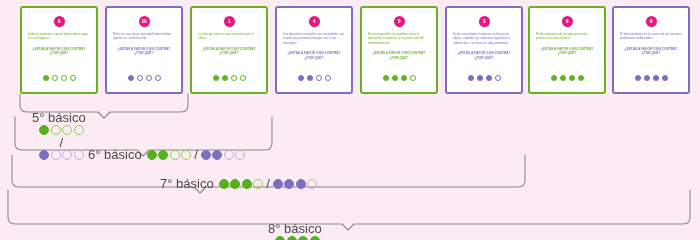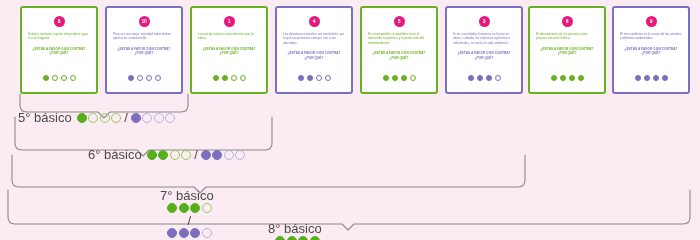--- a/index.html
+++ b/index.html
@@ -231,21 +231,21 @@
         <div class="card-dots">
           <span class="cdot on"></span>
           <span class="cdot on"></span>
           <span class="cdot on"></span>
           <span class="cdot on"></span>
         </div>
       </div>
     </div>
 
   <div id="levels">
-      <div class="level" style="left: 18px; top: 110px;">
+      <div class="level" style="left: 32px; top: 110px; flex-direction: column;">
         <span class="level-label">5° básico</span>
         <span class="dotset">
           <span class="ldot on"></span>
           <span class="ldot"></span>
           <span class="ldot"></span>
           <span class="ldot"></span>
         </span>
         <span class="slash">/</span>
         <span class="dotset">
           <span class="ldot p on"></span>
@@ -263,21 +263,21 @@
           <span class="ldot"></span>
         </span>
         <span class="slash">/</span>
         <span class="dotset">
           <span class="ldot p on"></span>
           <span class="ldot p on"></span>
           <span class="ldot p"></span>
           <span class="ldot p"></span>
         </span>
       </div>
-      <div class="level" style="left: 160px; top: 188px; flex-direction: column;">
+      <div class="level" style="left: 160px; top: 176px;">
         <span class="level-label">7° básico</span>
         <span class="dotset">
           <span class="ldot on"></span>
           <span class="ldot on"></span>
           <span class="ldot on"></span>
           <span class="ldot"></span>
         </span>
         <span class="slash">/</span>
         <span class="dotset">
           <span class="ldot p on"></span>

